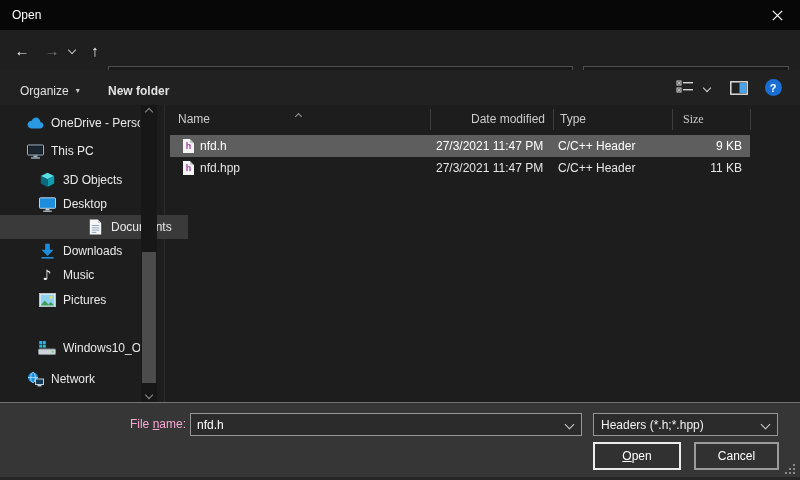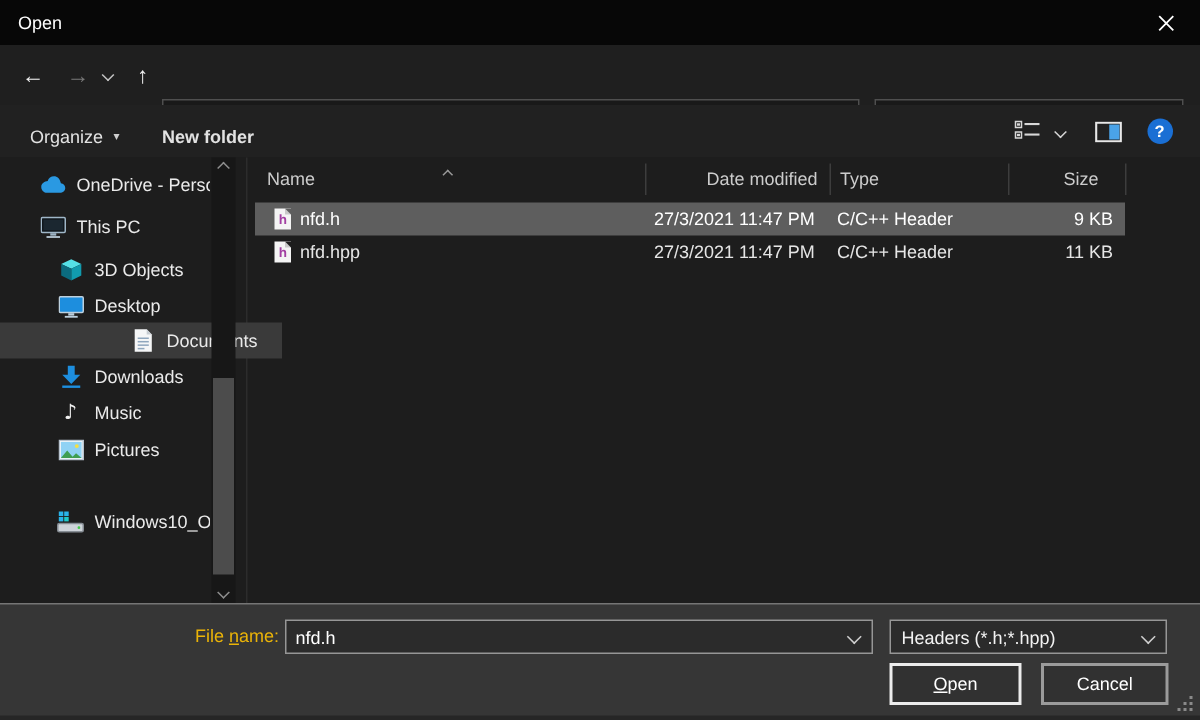--- a/index.html
+++ b/index.html
@@ -73,21 +73,21 @@
   .frow:not(.selected) .ficon::after{border-color:#1d1d1d #1d1d1d #c9c9c9 #c9c9c9;}
   .ficon .hl{color:#a23fa2;font-weight:bold;font-size:9px;line-height:1;}
   .fcell{position:absolute;top:0;height:16px;line-height:22px;}
   .fcell.date{left:266px;}
   .fcell.type{left:388px;}
   .fcell.size{left:500px;width:72px;text-align:right;}
 
   
   .footer{position:absolute;left:0;top:402px;width:800px;height:78px;background:#363636;border-top:1px solid #757575;box-sizing:border-box;}
   .footer::after{content:"";position:absolute;left:0;bottom:0;width:800px;height:3px;background:#262626;}
-  .fn-label{position:absolute;left:70px;top:10px;width:116px;height:23px;line-height:23px;text-align:right;color:#eab308;}
+  .fn-label{position:absolute;left:70px;top:10px;width:116px;height:23px;line-height:23px;text-align:right;color:#f9a8d4;}
   .mn{text-decoration:underline;}
   .combo{position:absolute;top:10px;height:23px;background:#2b2b2b;border:1px solid #969696;box-sizing:border-box;display:flex;align-items:center;}
   .combo .chev{border-color:#cfcfcf;margin:0 8px 0 auto;flex:none;}
   .combo-filename{left:190px;width:392px;}
   .combo-filetype{left:593px;width:185px;}
   .combo-input{flex:1;background:transparent;border:none;outline:none;color:#ffffff;font-size:12px;font-family:inherit;padding:0 0 0 6px;min-width:0;}
   .combo-text{padding-left:7px;color:#f2f2f2;white-space:nowrap;}
   .btn{position:absolute;top:39px;height:28px;background:#313131;color:#ffffff;display:flex;align-items:center;justify-content:center;box-sizing:border-box;}
   .btn-open{left:593px;width:88px;border:2px solid #ececec;}
   .btn-cancel{left:694px;width:85px;border:2px solid #9b9b9b;}
@@ -280,20 +280,32 @@
                 <rect x="4.8" y="1" width="3" height="3"></rect>
                 <rect x="1.2" y="4.6" width="3" height="3"></rect>
               </g>
               <rect x="4.8" y="4.6" width="3" height="3" fill="#1ec8c8"></rect>
               <rect x=".5" y="9" width="17" height="5.5" rx="1" fill="#cdd3d9" stroke="#858c93"></rect>
               <circle cx="14.6" cy="11.8" r=".9" fill="#44c94a"></circle>
             </svg>
           </span>
         <span class="lbl">Windows10_OS (</span>
       </div>
+      <div class="side-item" style="top:262px;">
+        <span class="ico">
+            <svg width="17" height="15" viewBox="0 0 17 15">
+              <circle cx="6" cy="5.5" r="5" fill="#1d8ede"></circle>
+              <ellipse cx="6" cy="5.5" rx="2.2" ry="5" fill="none" stroke="#bfe3fb" stroke-width=".8"></ellipse>
+              <line x1="1" y1="5.5" x2="11" y2="5.5" stroke="#bfe3fb" stroke-width=".8"></line>
+              <rect x="8.5" y="7" width="8" height="5.5" fill="#123a57" stroke="#bdd0de"></rect>
+              <rect x="10.5" y="13" width="4" height="1.4" fill="#bdd0de"></rect>
+            </svg>
+          </span>
+        <span class="lbl">Network</span>
+      </div>
 
       <div class="side-scroll">
         <div class="scroll-arrow" style="top:0;">
             <span class="chev up"></span>
           </div>
         <div class="scroll-thumb"></div>
         <div class="scroll-arrow" style="bottom:0;">
             <span class="chev"></span>
           </div>
       </div>
@@ -301,21 +313,21 @@
 
     <div class="listpane">
       <div class="lheader">
         <div class="sort-chev"><span class="chev up"></span></div>
         <div class="hcell" style="left:13px;">Name</div>
         <div class="hsep" style="left:265px;"></div>
         <div class="hcell" style="left:275px;margin-left:31px;">Date modified</div>
         <div class="hsep" style="left:388px;"></div>
         <div class="hcell" style="left:395px;">Type</div>
         <div class="hsep" style="left:507px;"></div>
-        <div class="hcell" style="left:544px;">Size</div>
+        <div class="hcell" style="left:518px;font-family:Liberation Serif, serif;">Size</div>
         <div class="hsep" style="left:585px;"></div>
       </div>
 
       <div class="frow selected" style="top:30px;">
         <span class="fcell-name">
           <span class="ficon">
               <span class="hl">h</span>
             </span>
           <span>nfd.h</span>
         </span>

